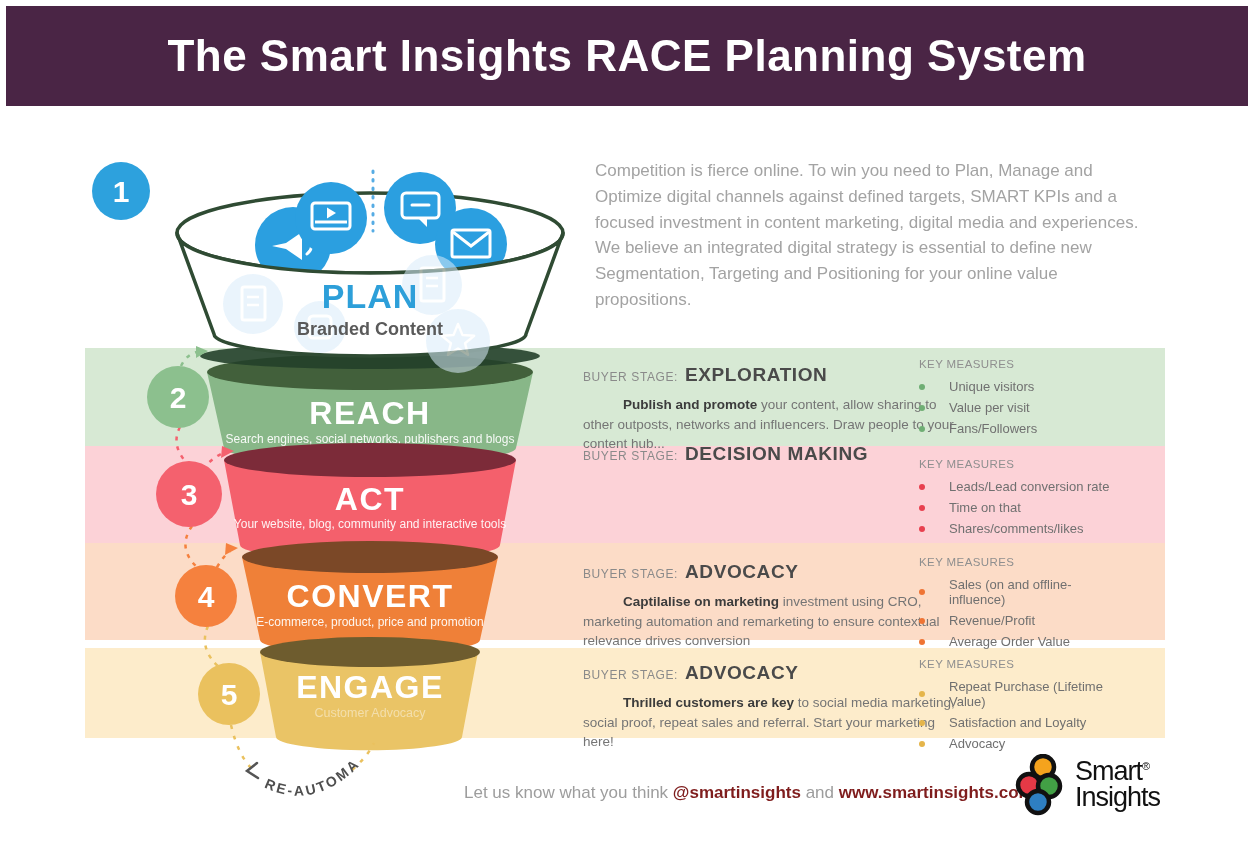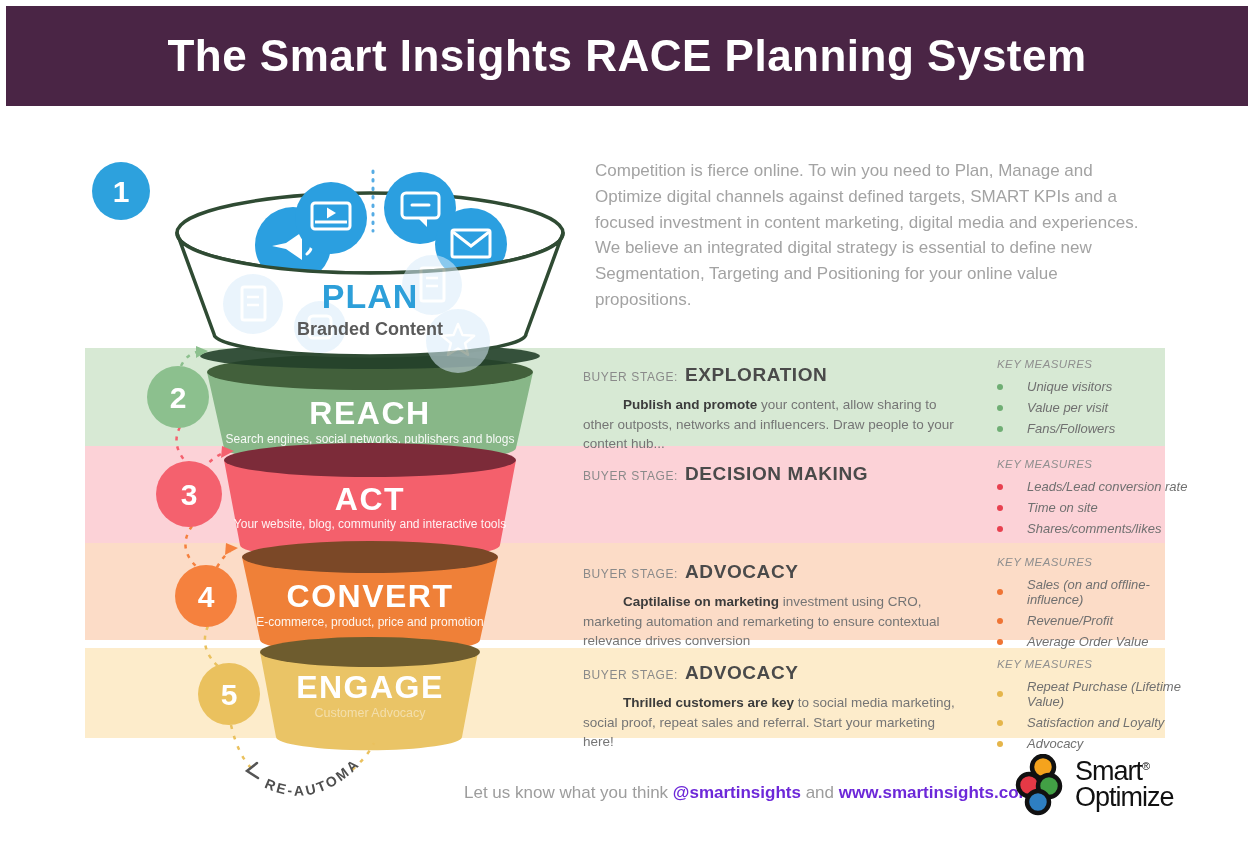--- a/index.html
+++ b/index.html
@@ -19,42 +19,42 @@
   .band-act{top:446px;height:97px;background:#fcd2d7;}
   .band-convert{top:543px;height:97px;background:#fcdcc7;}
   .band-engage{top:648px;height:90px;background:#fdeccb;}
   
   .buyer{position:absolute;left:583px;width:378px;z-index:2;}
   .bs-label{font-size:12px;color:#8a8a8a;letter-spacing:.6px;margin-right:7px;}
   .bs-name{font-size:19px;font-weight:bold;color:#4a4a4a;letter-spacing:.6px;}
   .bs-body{margin:9px 0 0 0;font-size:13.5px;line-height:1.45;color:#757575;}
   .bs-body b{color:#3c3c3c;padding-left:40px;}
   
-  .measures{position:absolute;left:997px;width:205px;z-index:2;font-style:italic;}
+  .measures{position:absolute;left:919px;width:205px;z-index:2;}
   .km-label{font-size:11.5px;color:#8f8f8f;letter-spacing:.4px;margin-bottom:9px;}
   .measures ul{list-style:none;margin:0;padding:0;}
   .measures li{display:flex;align-items:center;gap:24px;margin:0 0 6px 0;font-size:13px;color:#707070;}
   .dot{width:6px;height:6px;border-radius:50%;flex:0 0 auto;}
   .row-reach .dot{background:#6fae74;}
   .row-act .dot{background:#e8404f;}
   .row-convert .dot{background:#ef7434;}
   .row-engage .dot{background:#e5b54a;}
   
   .overlay{position:absolute;left:0;top:0;z-index:3;pointer-events:none;}
   svg text{font-family:"Liberation Sans",sans-serif;}
   .svg-stage-label{font-size:32px;font-weight:bold;fill:#fff;letter-spacing:1.5px;}
   .svg-stage-sub{font-size:12px;fill:rgba(255,255,255,.92);}
   .svg-stage-sub-dim{font-size:12.5px;fill:rgba(255,255,255,.45);}
   .svg-num{font-size:30px;font-weight:bold;fill:#fff;}
   .svg-plan{font-size:34px;font-weight:bold;fill:#2d9fd9;letter-spacing:1px;}
   .svg-plan-sub{font-size:18px;font-weight:bold;fill:#5a5a5a;}
   .svg-reauto{font-size:14px;font-weight:bold;fill:#4f4f4f;letter-spacing:2.5px;}
   
   .footer{position:absolute;left:464px;top:783px;font-size:17px;color:#9d9d9d;z-index:2;}
-  .footer .hl{color:#6d28d9;font-weight:bold;}
+  .footer .hl{color:#7f1d1d;font-weight:bold;}
   
   .logo{position:absolute;left:1014px;top:754px;display:flex;align-items:center;z-index:2;}
   .logo-text{margin-left:5px;color:#111;font-weight:normal;font-size:27px;line-height:.95;letter-spacing:-1px;}
   .logo-text sup{font-size:11px;letter-spacing:0;}
 </style>
 </head>
 <body>
 
 <div class="canvas">
 
@@ -68,21 +68,21 @@
 
   <div class="band band-reach"></div>
   <div class="band band-act"></div>
   <div class="band band-convert"></div>
   <div class="band band-engage"></div>
 
   <div class="buyer" style="top:364px">
     <div><span class="bs-label">BUYER STAGE:</span><span class="bs-name">EXPLORATION</span></div>
     <p class="bs-body"><b>Publish and promote</b><span> your content, allow sharing to other outposts, networks and influencers. Draw people to your content hub...</span></p>
   </div>
-  <div class="buyer" style="top:463px">
+  <div class="buyer" style="top:443px">
     <div><span class="bs-label">BUYER STAGE:</span><span class="bs-name">DECISION MAKING</span></div>
   </div>
   <div class="buyer" style="top:561px">
     <div><span class="bs-label">BUYER STAGE:</span><span class="bs-name">ADVOCACY</span></div>
     <p class="bs-body"><b>Captilalise on marketing</b><span> investment using CRO, marketing automation and remarketing to ensure contextual relevance drives conversion</span></p>
   </div>
   <div class="buyer" style="top:662px">
     <div><span class="bs-label">BUYER STAGE:</span><span class="bs-name">ADVOCACY</span></div>
     <p class="bs-body"><b>Thrilled customers are key</b><span> to social media marketing, social proof, repeat sales and referral. Start your marketing here!</span></p>
   </div>
@@ -106,21 +106,21 @@
   </div>
   <div class="measures row-act" style="top:458px">
     <div class="km-label">KEY MEASURES</div>
     <ul>
       <li>
           <span class="dot"></span>
           <span>Leads/Lead conversion rate</span>
         </li>
       <li>
           <span class="dot"></span>
-          <span>Time on site</span>
+          <span>Time on that</span>
         </li>
       <li>
           <span class="dot"></span>
           <span>Shares/comments/likes</span>
         </li>
     </ul>
   </div>
   <div class="measures row-convert" style="top:556px">
     <div class="km-label">KEY MEASURES</div>
     <ul>
@@ -288,17 +288,17 @@
 
   <div class="logo">
     <svg width="56" height="62" viewBox="0 0 56 62">
       <circle cx="29" cy="13" r="11" fill="#f5a31d" stroke="#111" stroke-width="4.5"></circle>
       <circle cx="15" cy="31" r="11" fill="#e63946" stroke="#111" stroke-width="4.5"></circle>
       <circle cx="35" cy="32" r="11" fill="#42a045" stroke="#111" stroke-width="4.5"></circle>
       <circle cx="24" cy="48" r="11" fill="#2e7fc2" stroke="#111" stroke-width="4.5"></circle>
     </svg>
     <div class="logo-text">
       <div><span>Smart</span><sup>®</sup></div>
-      <div>Optimize</div>
+      <div>Insights</div>
     </div>
   </div>
 
 </div>
 
 </body></html>

